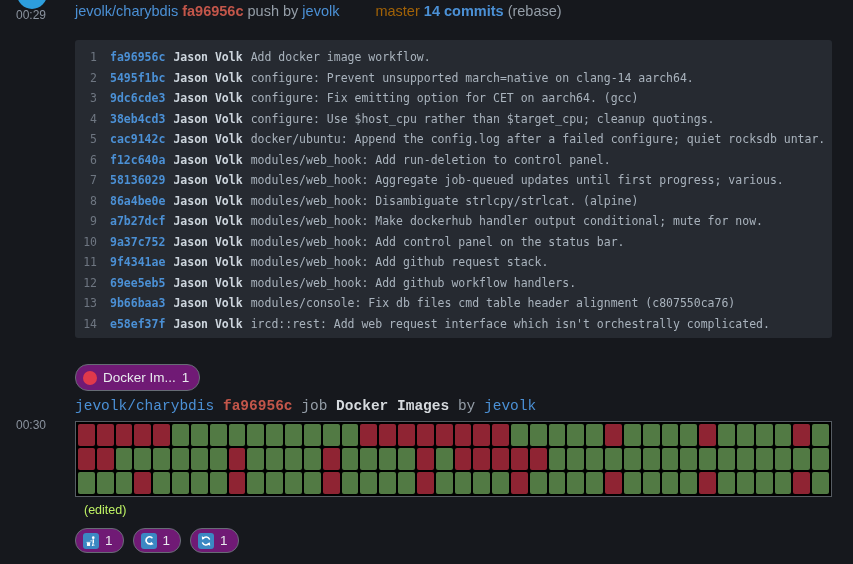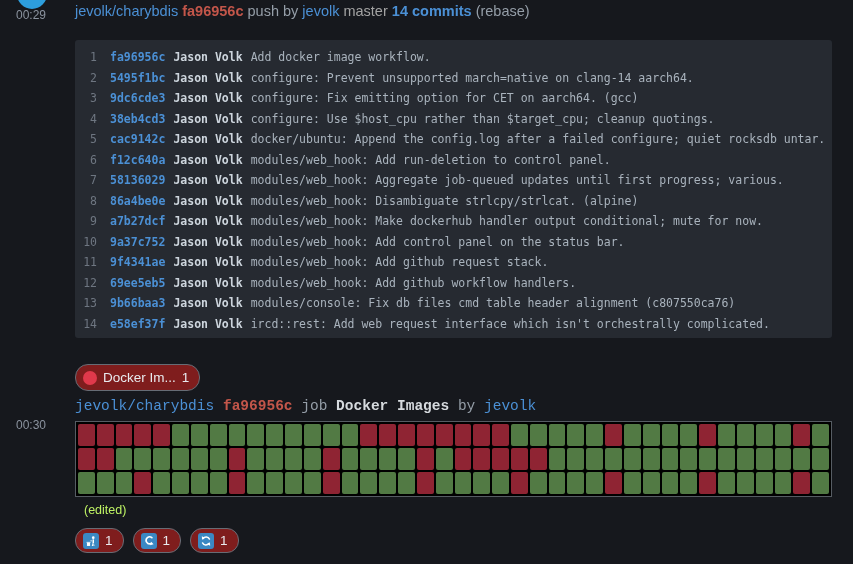--- a/index.html
+++ b/index.html
@@ -10,35 +10,35 @@
     -webkit-font-smoothing:antialiased;
   }
   .abs{position:absolute;}
   
   .avatar{left:17px;top:-21px;width:30px;height:30px;border-radius:50%;background:var(--avatar_blue,#2d9edd);}
   .ts{width:46px;text-align:left;font-size:12px;color:#8b939f;}
   
   .hdr{left:75px;font-size:14.5px;color:#959ea8;white-space:pre;}
   .hdr .lnk{color:var(--link_blue,#4b90d5);text-decoration:none;cursor:pointer;}
   .hdr .hash{color:var(--hash_red,#c3564a);font-weight:bold;}
-  .hdr .plain{color:#a3a3a3;}
+  .hdr .plain{color:#a16207;margin-left:32px;}
   .hdr .boldblue{color:var(--link_blue,#4b90d5);font-weight:bold;}
   .hdr .boldlight{color:#d6dade;font-weight:bold;}
   
   .codeblock{left:75px;top:40px;width:757px;height:298px;background:var(--code_bg,#262a31);
     border-radius:3px;box-sizing:border-box;padding:7px 0 0 0;overflow:hidden;}
   .cline{display:flex;height:20.5px;line-height:20.5px;white-space:pre;
     font-family:"DejaVu Sans Mono","Liberation Mono",monospace;font-size:11.5px;}
   .cline .ln{flex:none;width:22px;text-align:right;color:#6e7681;margin-right:13px;}
   .cline .chash{flex:none;color:var(--link_blue,#4b90d5);font-weight:bold;margin-right:8px;cursor:pointer;}
   .cline .cauthor{flex:none;color:#cdd5dd;font-weight:bold;margin-right:8px;}
   .cline .cmsg{color:#a9b3bd;}
   
   .pill{display:inline-flex;align-items:center;gap:6px;box-sizing:border-box;
-    border:1px solid #666c75;border-radius:13px;background:#7f1d1d;
+    border:1px solid #666c75;border-radius:13px;background:#701a75;
     padding:0 10px 0 7px;color:#e8eaee;font-size:13.5px;cursor:pointer;}
   .pill-docker{left:75px;top:364px;height:27px;}
   .dot{width:14px;height:14px;border-radius:50%;background:var(--reaction_dot,#e0394b);}
   .pillrow{left:75px;top:528px;display:flex;gap:9px;}
   .pillrow .pill{height:25px;border-radius:12px;}
   .emoji-sq{width:16px;height:16px;border-radius:3px;background:var(--icon_blue,#3b88c3);
     display:flex;align-items:center;justify-content:center;}
   .emoji-sq svg{display:block;}
   
   .gridbox{left:75px;top:421px;width:757px;height:76px;background:#000;

